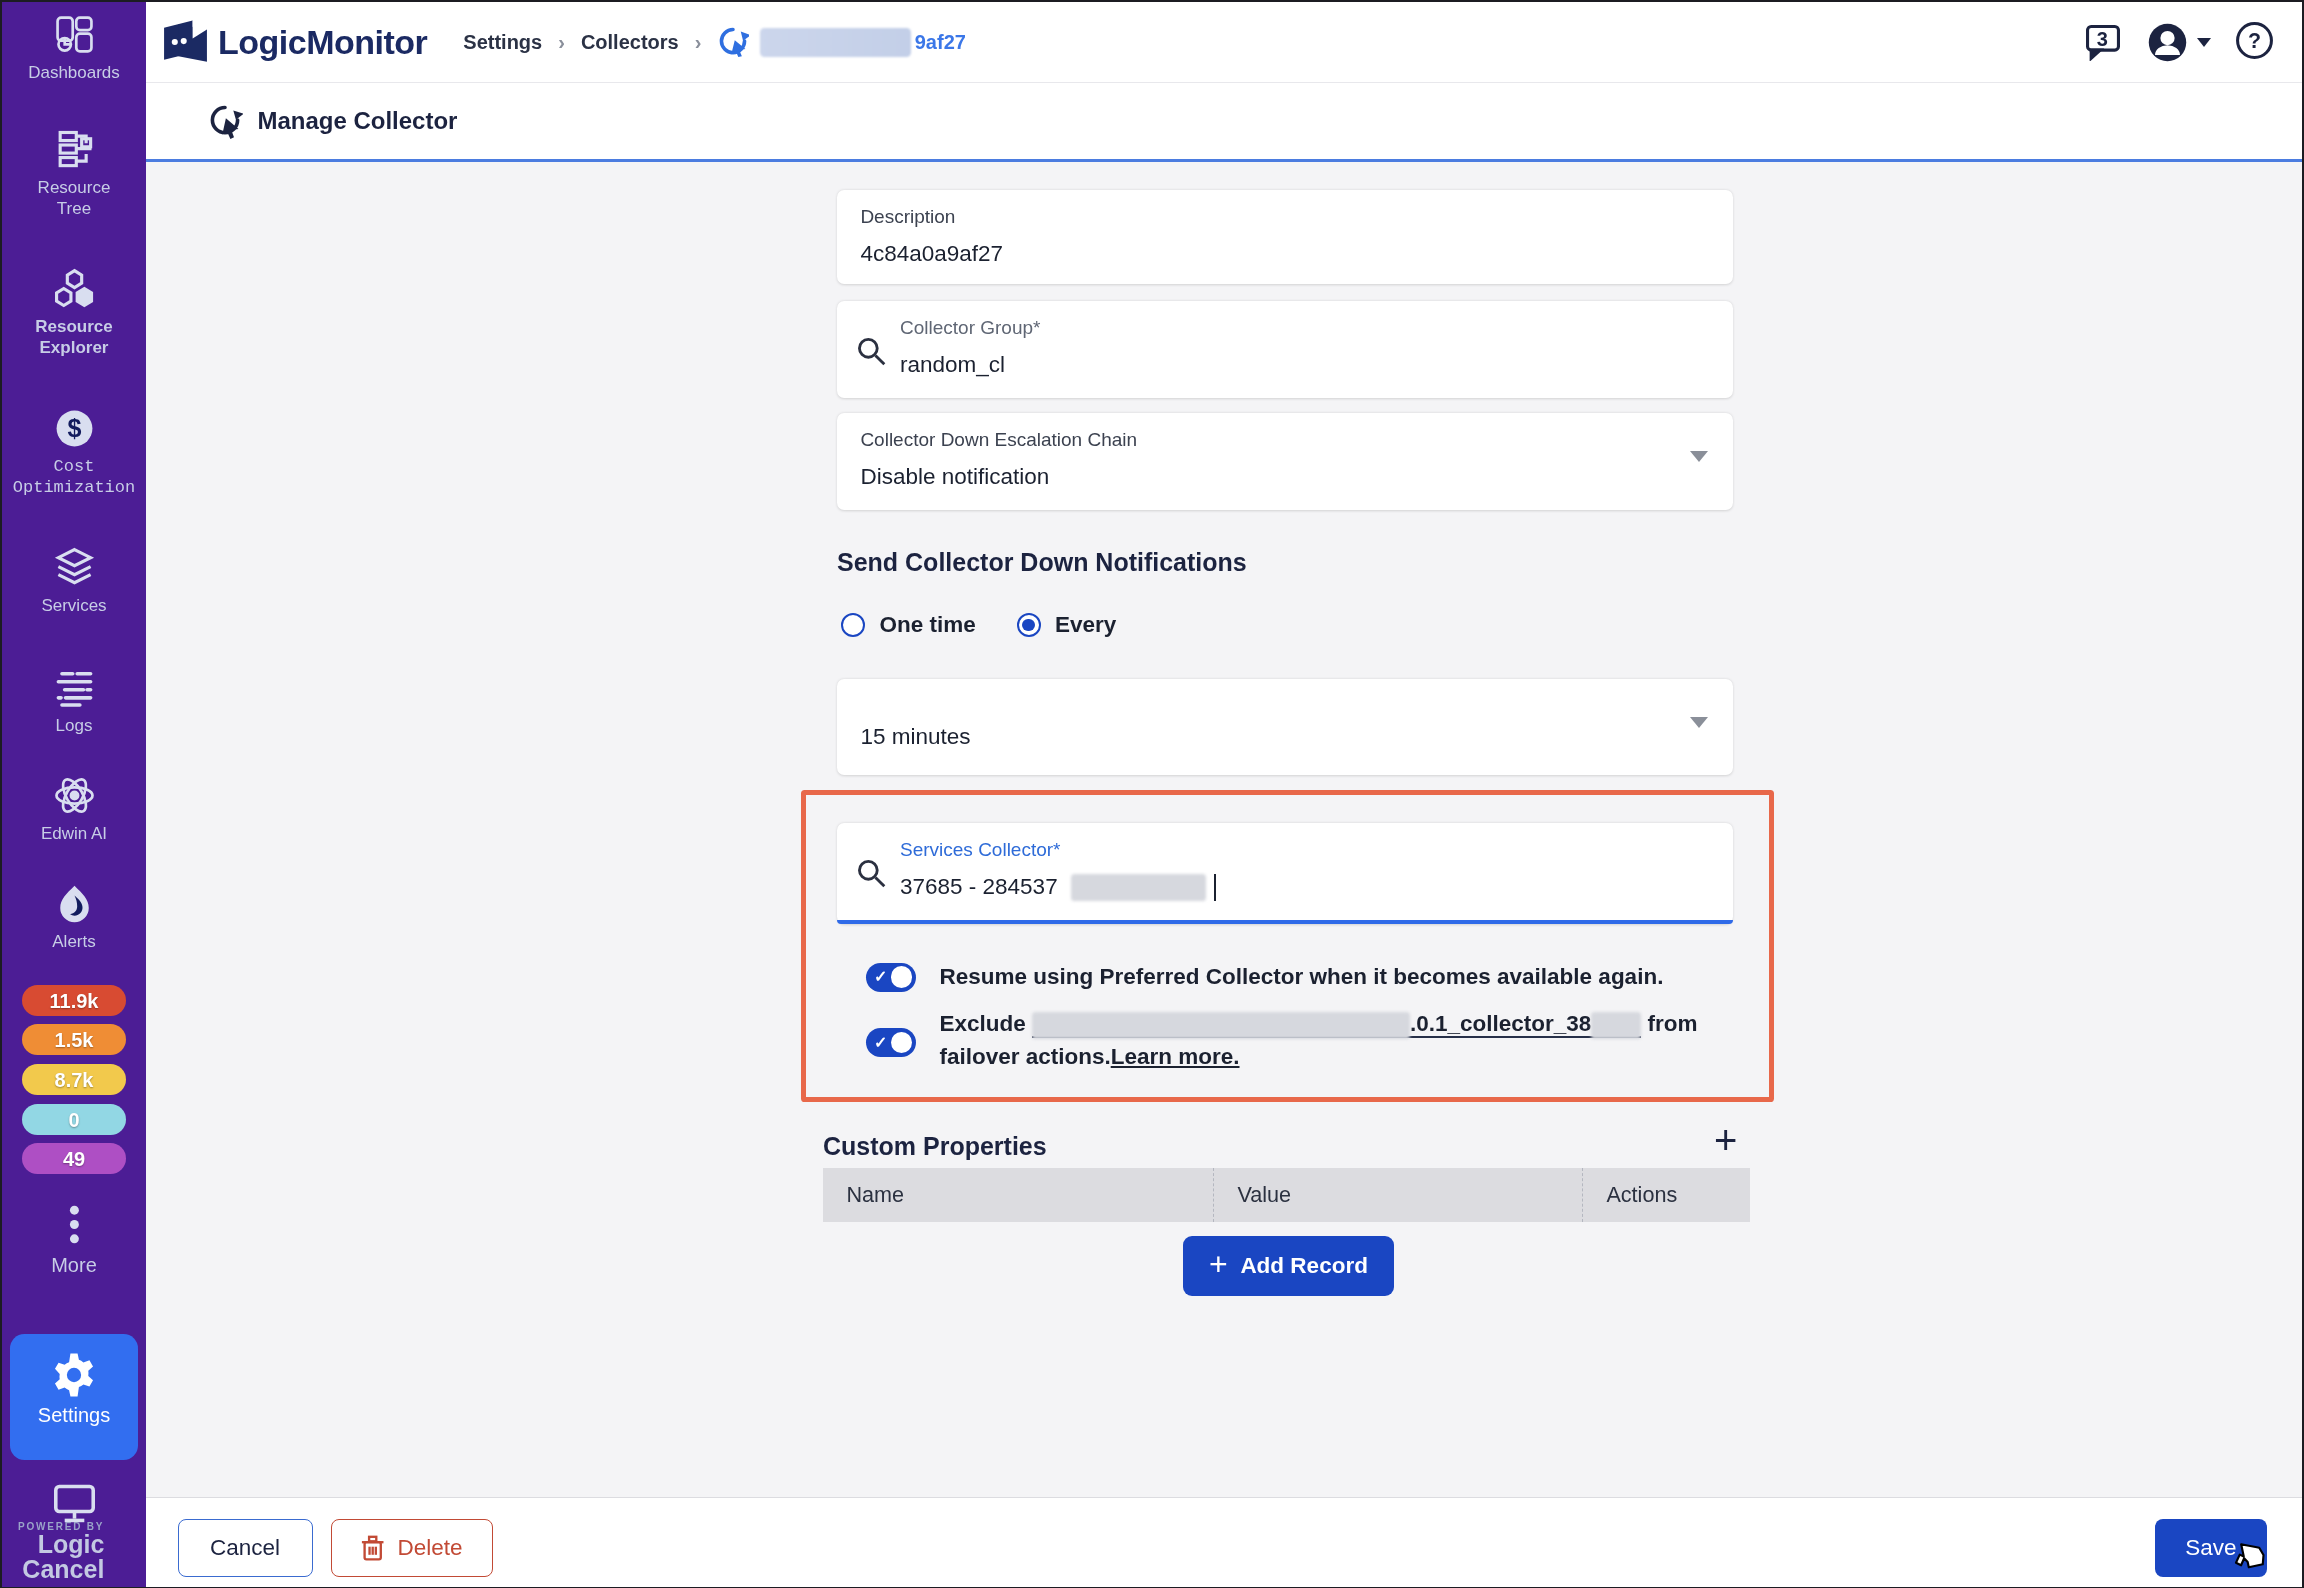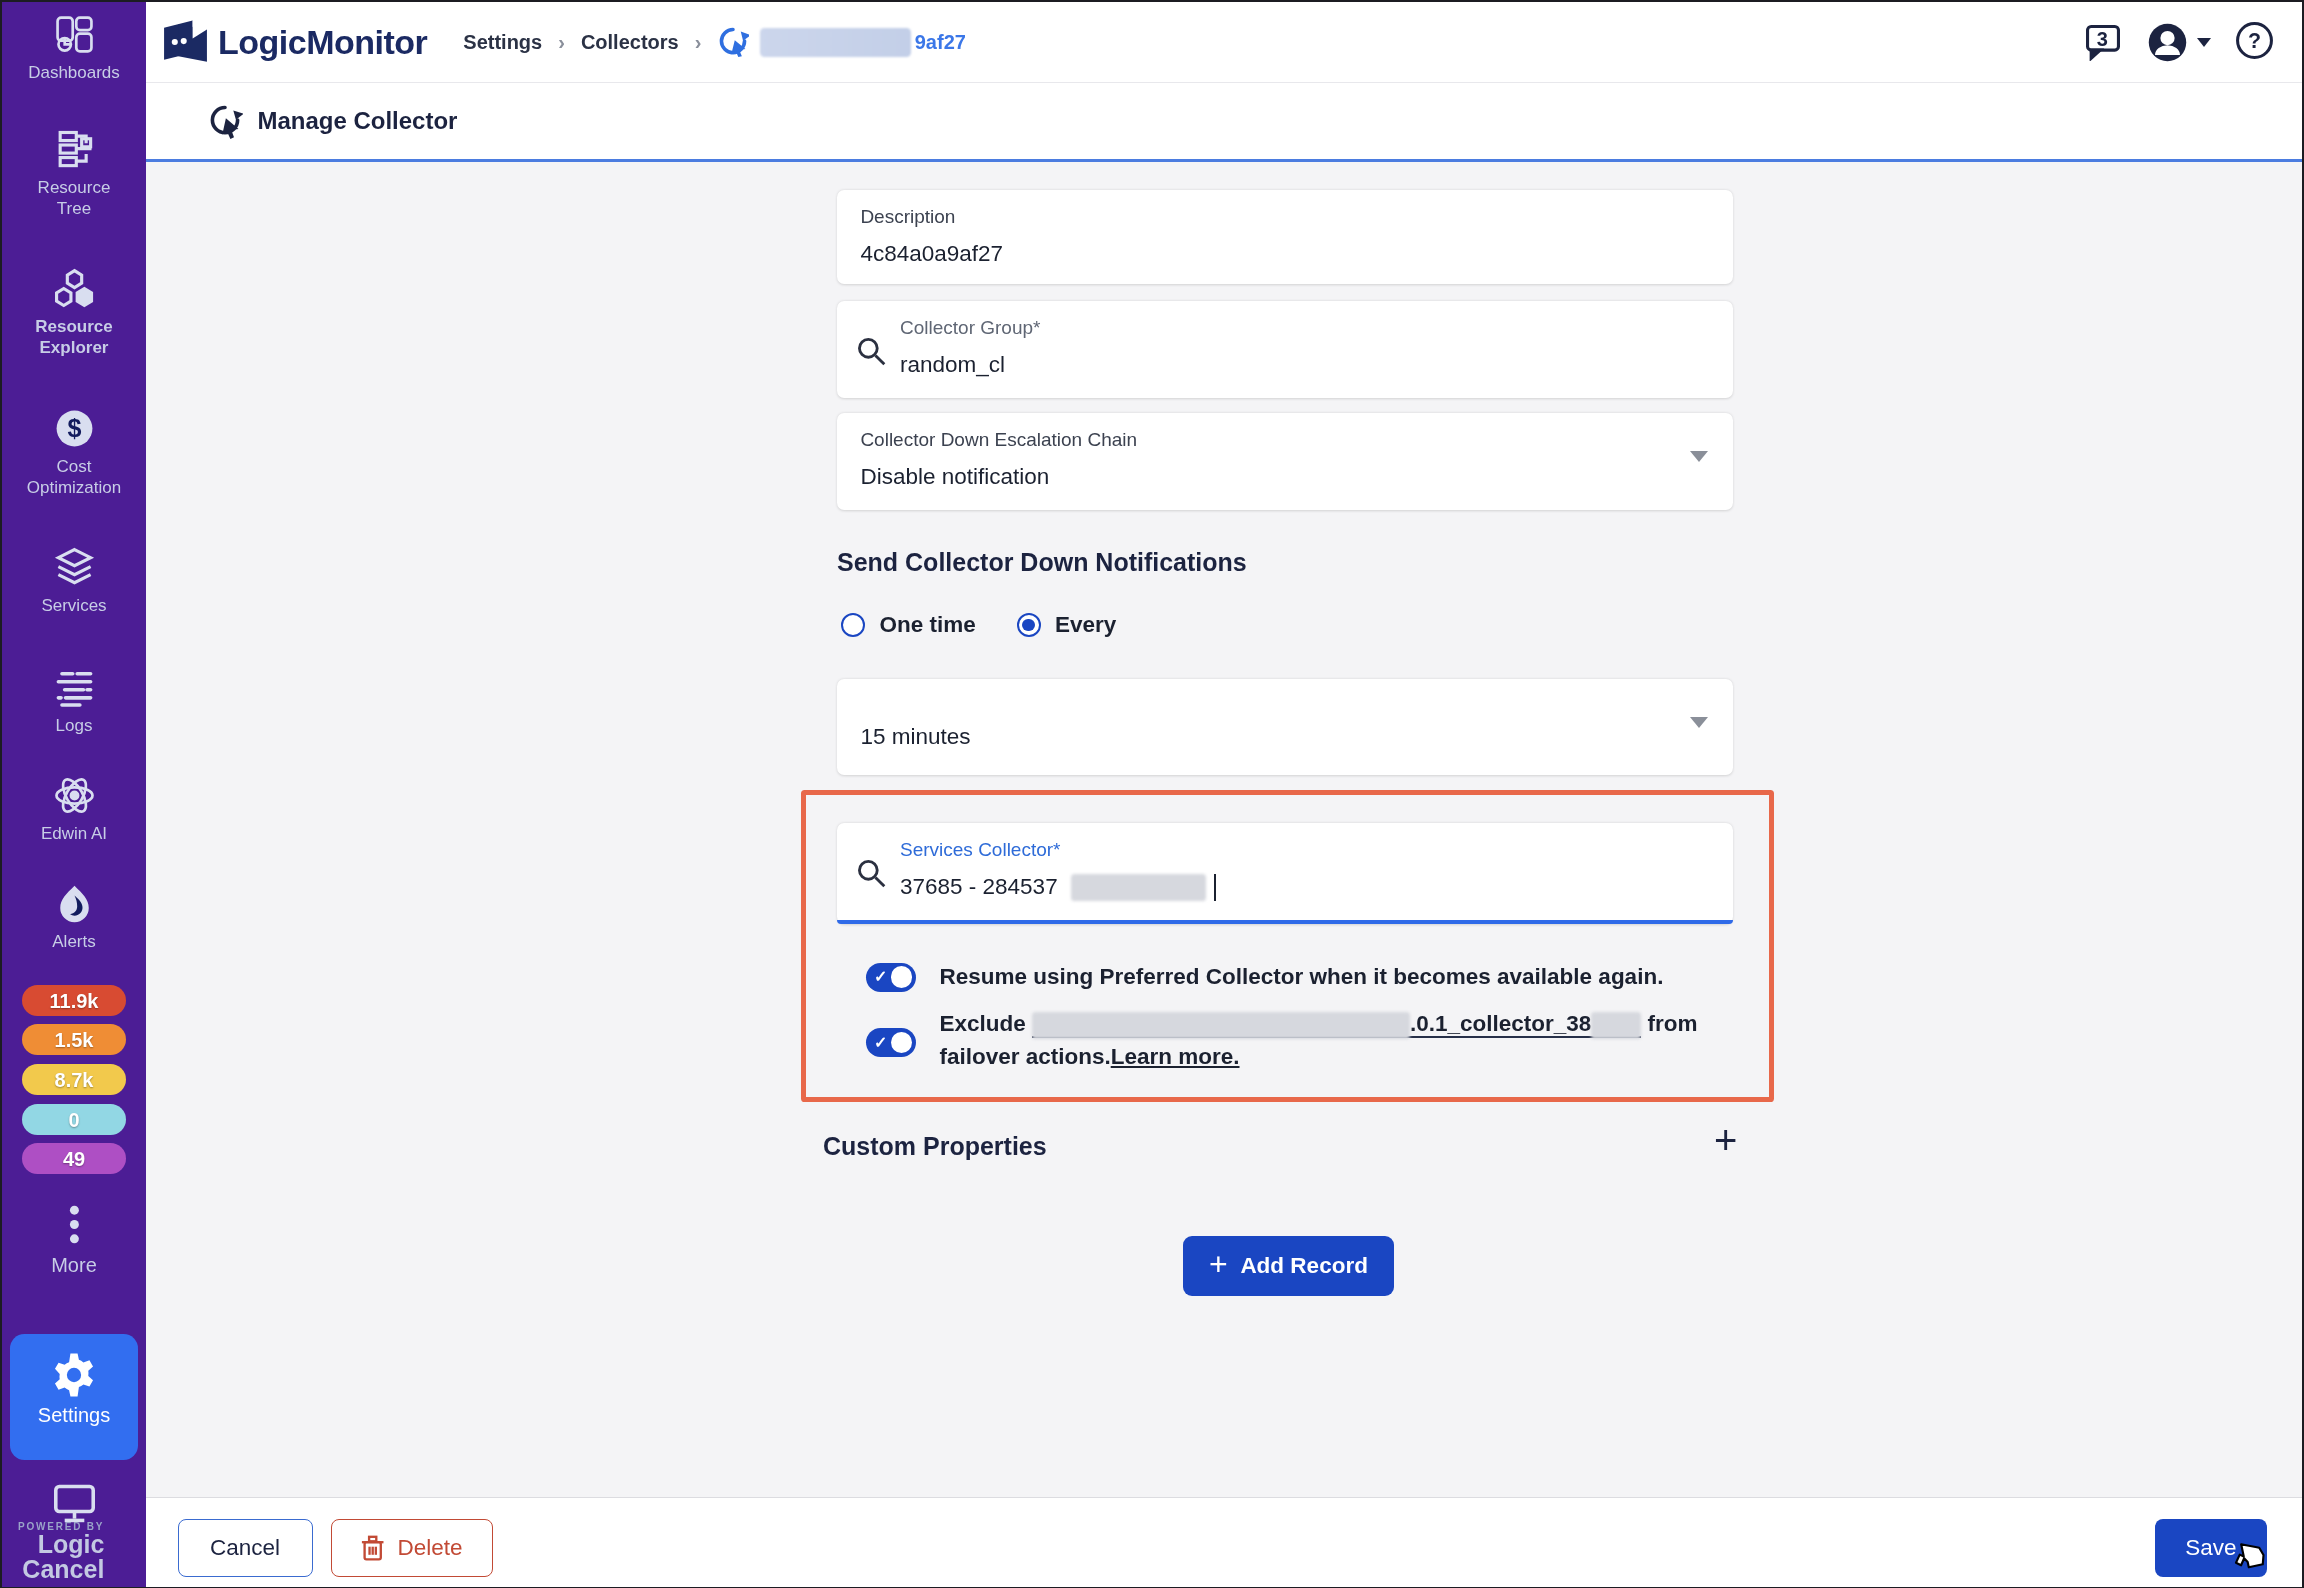--- a/index.html
+++ b/index.html
@@ -121,21 +121,21 @@
       <div class="nlabel" style="padding:0 20px;font-weight:bold;">Resource Explorer</div>
     </div>
 
     <div class="nav-item" style="top:403px;">
       <div class="nicon">
         <svg width="43" height="43" viewBox="0 0 48 48">
           <circle cx="24" cy="24" r="20" fill="#d9def0"></circle>
           <text x="24" y="33" text-anchor="middle" font-size="28" font-weight="bold" fill="#121c5e" font-family="Liberation Sans, sans-serif">$</text>
         </svg>
       </div>
-      <div class="nlabel" style="padding:0 9px;">Cost Optimization</div>
+      <div class="nlabel" style="padding:0 9px;font-family:Liberation Mono, monospace;">Cost Optimization</div>
     </div>
 
     <div class="nav-item" style="top:542px;">
       <div class="nicon">
         <svg width="43" height="43" viewBox="0 0 48 48" fill="none" stroke="#d9def0" stroke-width="3.5">
           <polygon points="24,4 42,13 24,22 6,13"></polygon>
           <polyline points="6,23 24,32 42,23"></polyline>
           <polyline points="6,32 24,41 42,32"></polyline>
         </svg>
       </div>
@@ -359,20 +359,25 @@
         <span>Exclude</span>
         <span class="link-underline"><span class="inline-blur" style="width:378px;"></span><span>.0.1_collector_38</span><span class="inline-blur" style="width:50px;"></span></span>
         <span>from</span><br>
         <span>failover actions.</span><a style="color:#1b2130; cursor:pointer;" class=""><u>Learn more.</u></a>
       </div>
     </div>
 
     <h2 class="cp-heading" style="top:966px;">Custom Properties</h2>
     <div class="cp-plus" style="left:1568px; top:961px;">+</div>
 
+    <div class="cp-table" style="top:1002px;">
+      <div class="cp-col c1">Name</div>
+      <div class="cp-col c2">Value</div>
+      <div class="cp-col c3">Actions</div>
+    </div>
 
     <div class="add-record" style="top:1070px;">
       <span class="plus">+</span>
       <span>Add Record</span>
     </div>
   </main>
 
   <footer class="footer">
     <button class="btn btn-cancel">
       <span>Cancel</span>

